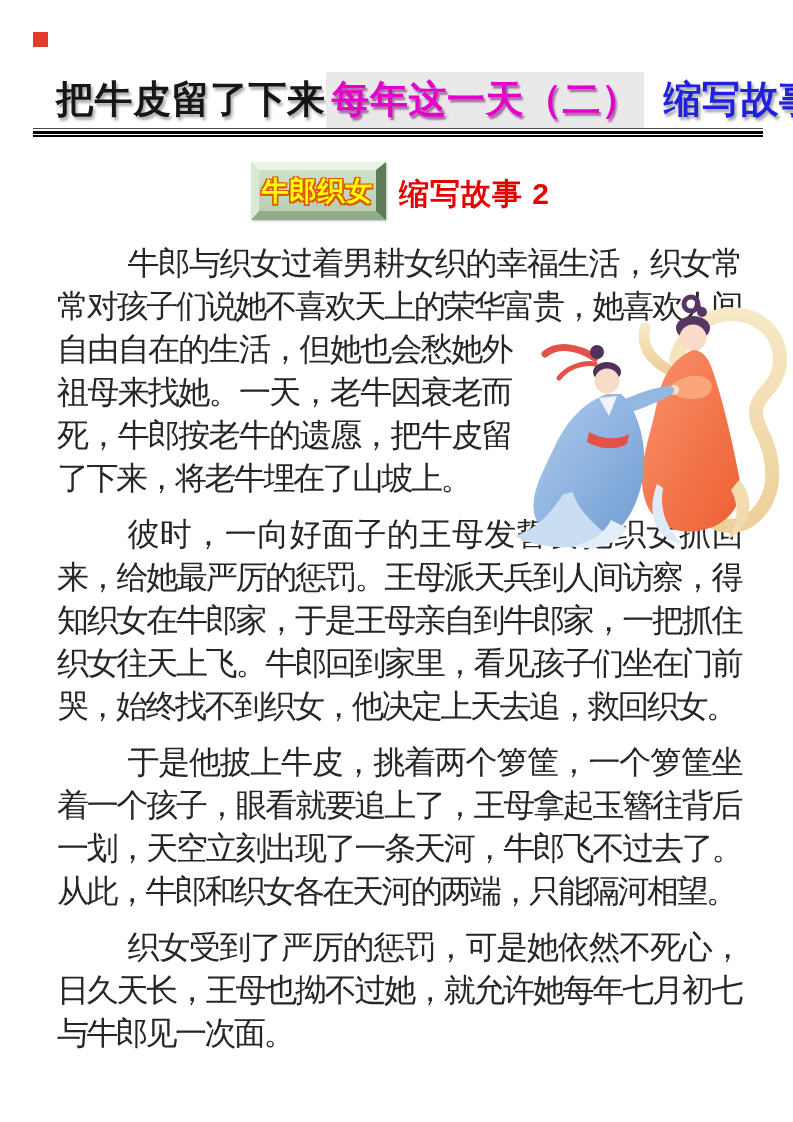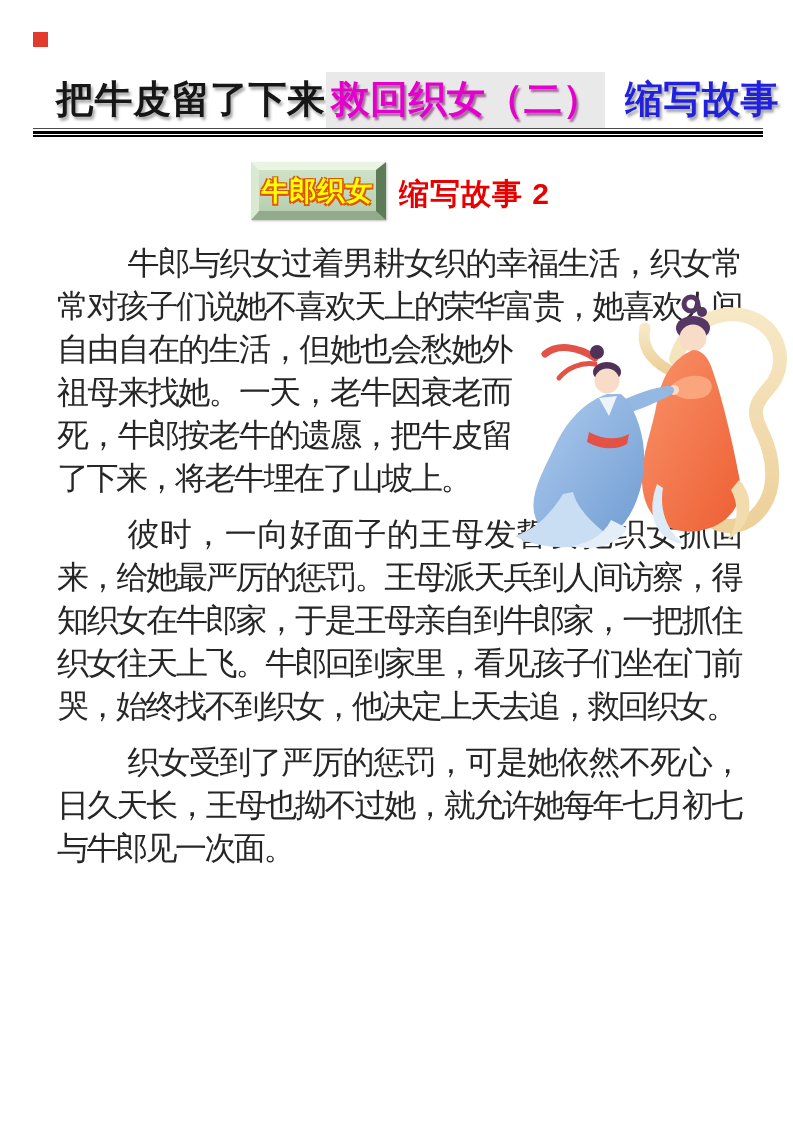--- a/index.html
+++ b/index.html
@@ -68,32 +68,33 @@
 
   
   .illustration{position:absolute;left:511px;top:284px;width:280px;height:276px;}
 </style>
 </head>
 <body>
 
 <div class="marker"></div>
 
 <div class="title-row">
-  <span class="t-black">把牛皮留了下来</span><span class="t-magenta">救回织女（二）</span><span class="t-blue">缩写故事</span>
+  <span class="t-black">把牛皮留了下来</span><span class="t-magenta">每年这一天（二）</span><span class="t-blue">缩写故事</span>
 </div>
 <div class="title-rule"></div>
 
 <div class="badge-btn">
   <span>牛郎织女</span>
 </div>
 <div class="badge-side">缩写故事 2</div>
 
 <div class="content">
   <p><span>牛郎与织女过着男耕女织的幸福生活，织女常常对孩子们说她不喜欢天上的荣华富贵，她喜欢人间自由自在的生活，</span><span class="pic-spacer"></span><span>但她也会愁她外祖母来找她。一天，老牛因衰老而死，牛郎按老牛的遗愿，把牛皮留了下来，将老牛埋在了山坡上。</span></p>
   <p>彼时，一向好面子的王母发誓要把织女抓回来，给她最严厉的惩罚。王母派天兵到人间访察，得知织女在牛郎家，于是王母亲自到牛郎家，一把抓住织女往天上飞。牛郎回到家里，看见孩子们坐在门前哭，始终找不到织女，他决定上天去追，救回织女。</p>
+  <p>于是他披上牛皮，挑着两个箩筐，一个箩筐坐着一个孩子，眼看就要追上了，王母拿起玉簪往背后一划，天空立刻出现了一条天河，牛郎飞不过去了。从此，牛郎和织女各在天河的两端，只能隔河相望。</p>
   <p>织女受到了严厉的惩罚，可是她依然不死心，日久天长，王母也拗不过她，就允许她每年七月初七与牛郎见一次面。</p>
 </div>
 
 <svg class="illustration" viewBox="0 0 280 276" aria-hidden="true">
   <defs>
     <linearGradient id="gOr" x1="0" y1="0" x2="1" y2="1">
       <stop offset="0" stop-color="#f9926a"></stop>
         <stop offset="1" stop-color="#ee5f33"></stop>
     </linearGradient>
     <linearGradient id="gBl" x1="0" y1="0" x2="1" y2="1">

